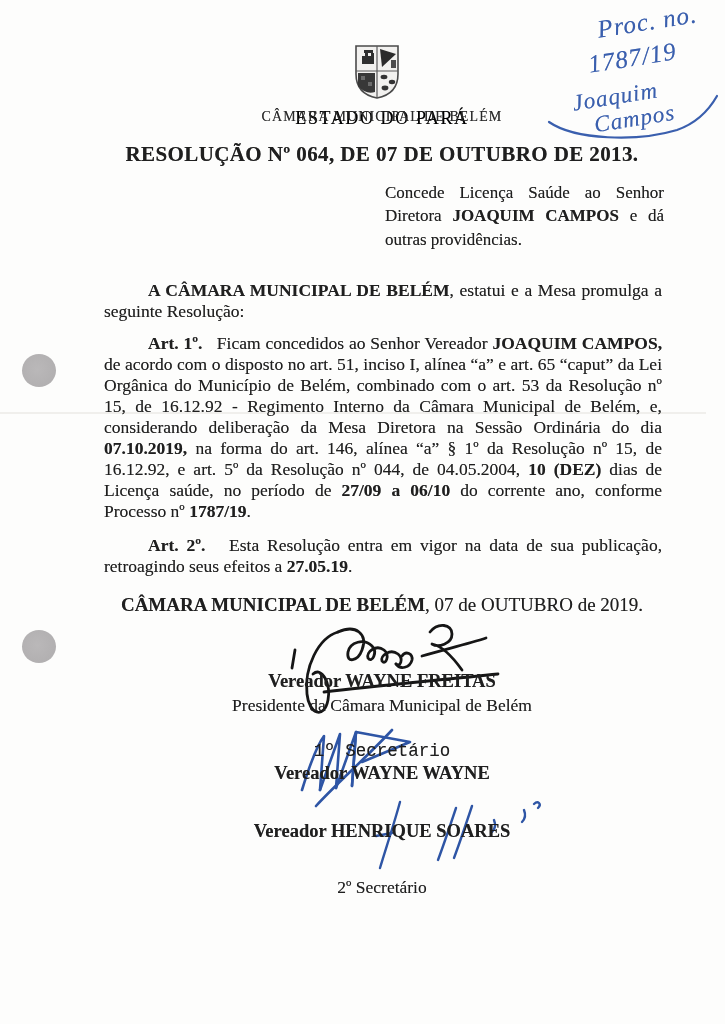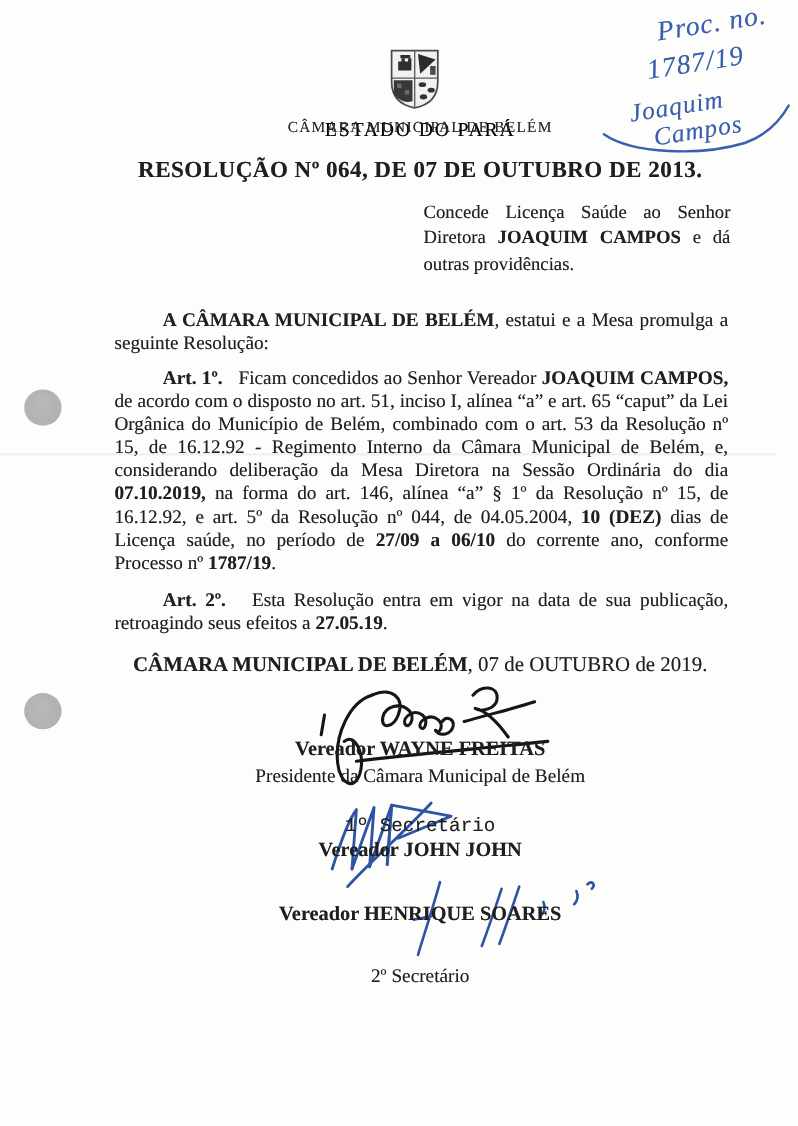--- a/index.html
+++ b/index.html
@@ -161,21 +161,21 @@
 
 <svg class="abs sigsvg" style="left:292px;top:728px" width="190" height="82" viewBox="0 0 190 82">
   <g class="ink" stroke="#2e55a5" stroke-width="2.6">
     <path d="M10,62 C18,36 26,16 32,8 L28,62"></path>
     <path d="M28,62 L48,6 L44,60"></path>
     <path d="M44,60 L64,4 L60,58"></path>
     <path d="M60,58 L64,4 L118,14 L70,34"></path>
     <path d="M100,2 C76,28 44,56 24,78"></path>
   </g>
 </svg>
-<div class="abs sig-name n2">Vereador JOHN JOHN</div>
+<div class="abs sig-name n2">Vereador WAYNE WAYNE</div>
 <div class="abs sig-role r2">1º Secretário</div>
 
 <svg class="abs sigsvg" style="left:328px;top:796px" width="215" height="74" viewBox="0 0 215 74">
   <g class="ink" stroke="#2e55a5" stroke-width="2.4">
     <path d="M72,6 C66,28 58,52 52,72"></path>
     <path d="M48,40 L64,37"></path>
     <path d="M128,12 C122,30 116,48 110,64"></path>
     <path d="M144,10 C138,28 132,46 126,62"></path>
     <path d="M166,24 C168,29 167,33 164,36"></path>
     <path d="M196,14 C198,19 197,23 194,26"></path>

